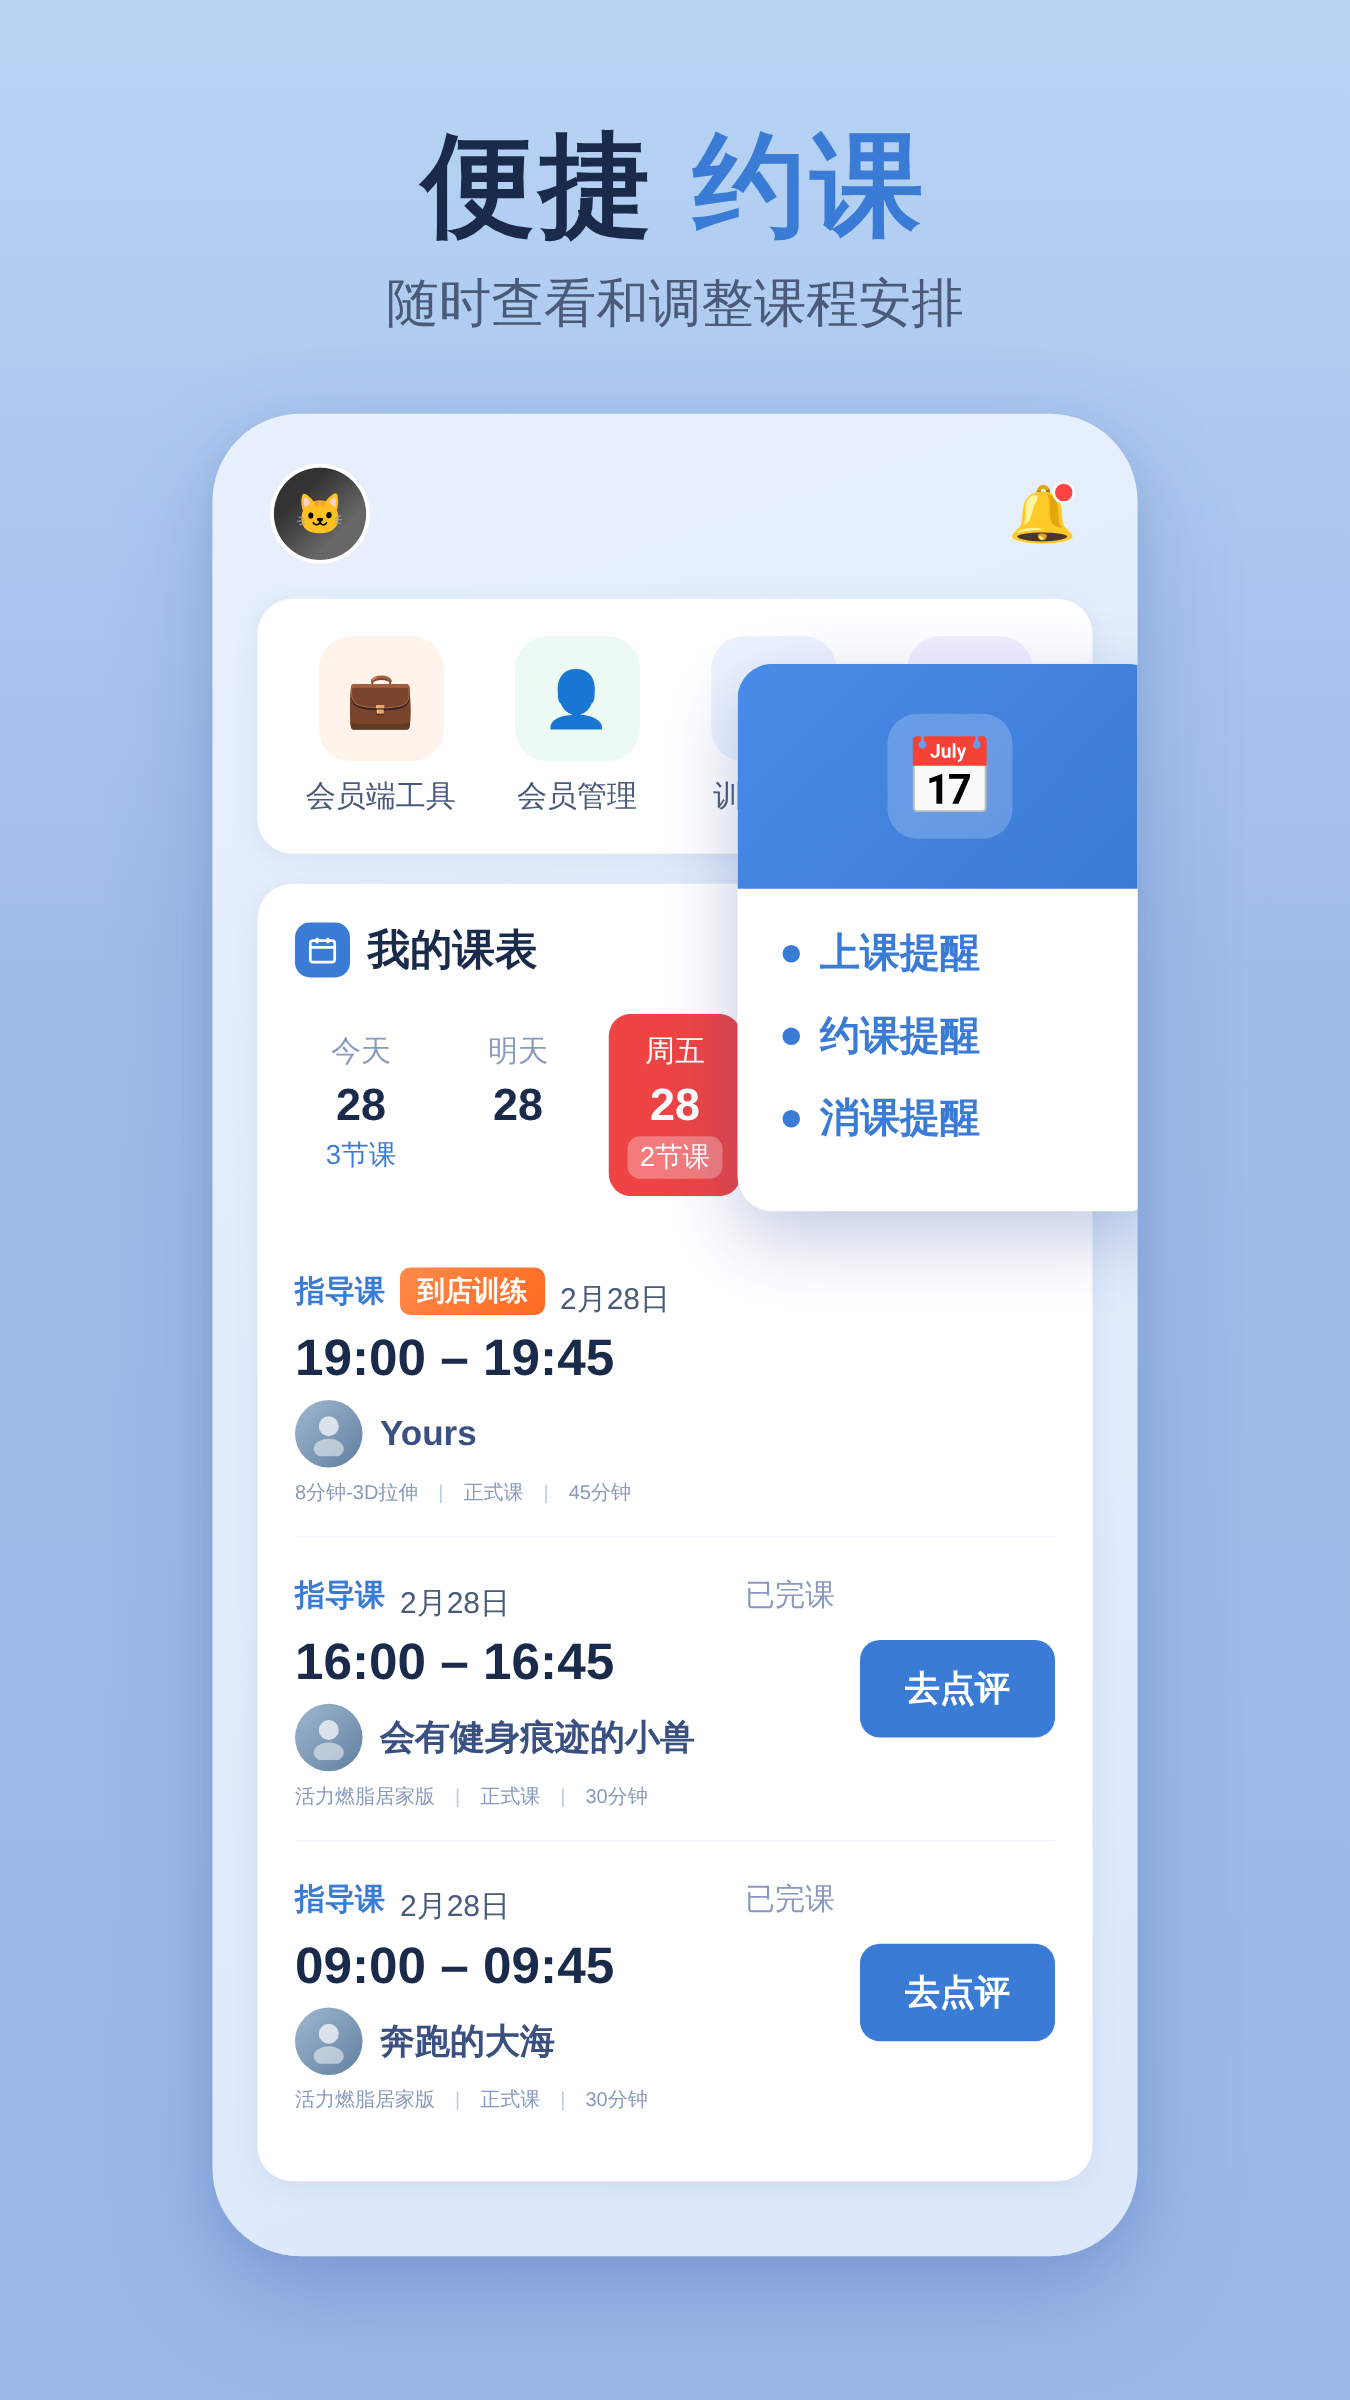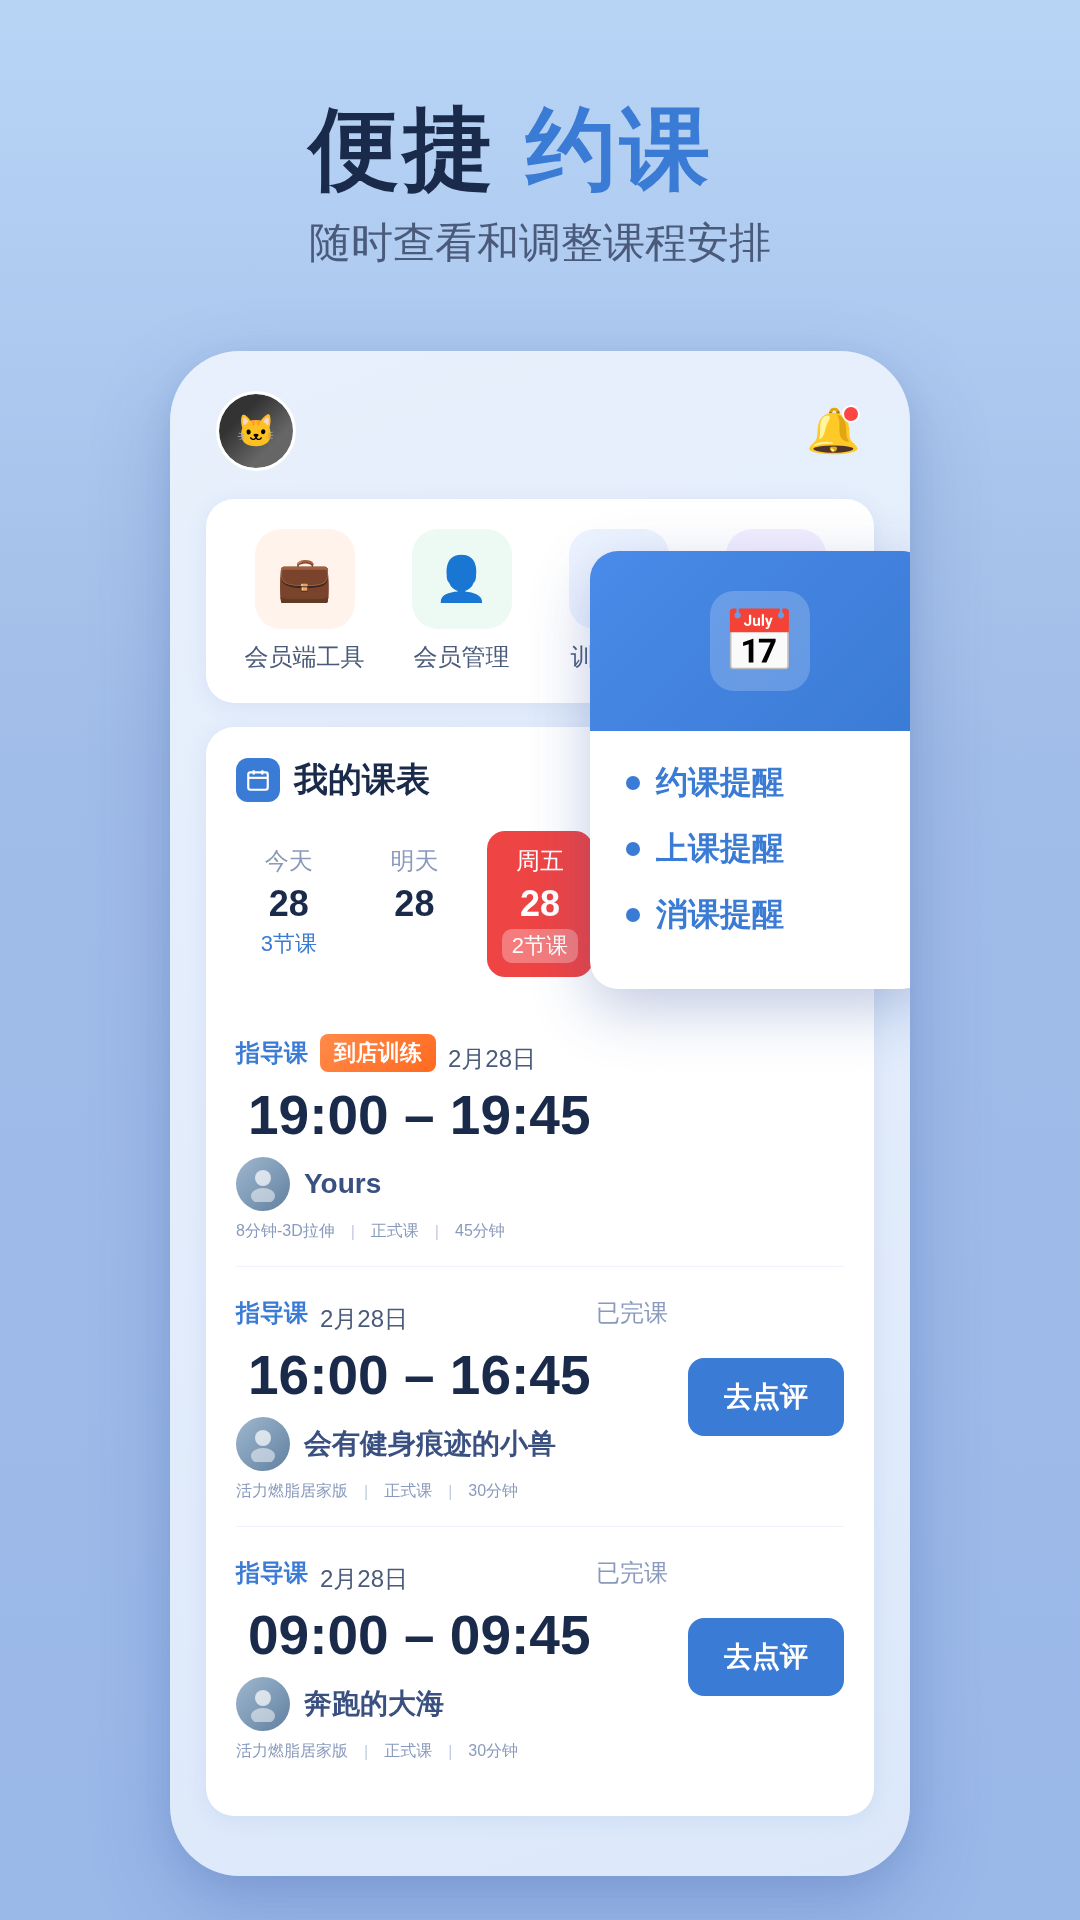--- a/index.html
+++ b/index.html
@@ -29,21 +29,21 @@
       z-index: 1;
       width: 100%;
       display: flex;
       flex-direction: column;
       align-items: center;
     }
 
     
     .header-title {
       margin-top: 100px;
-      margin-bottom: 20px;
+      text-align: center;
     }
 
     .header-main {
       font-size: 90px;
       font-weight: 900;
       line-height: 1.1;
       letter-spacing: 4px;
     }
 
     .title-black {
@@ -318,24 +318,24 @@
       margin-top: 12px;
     }
 
     .tag-completed {
       color: #8a9abc;
       font-size: 24px;
       font-family: Liberation Mono, monospace;
     }
 
     .course-time {
-      font-size: 55px;
+      font-size: 41px;
       font-weight: 700;
       color: #1a2a4a;
-      margin: 8px 12px;
+      margin: 8px 0;
     }
 
     .course-trainer-row {
       display: flex;
       align-items: center;
       gap: 14px;
       margin: 10px 0;
     }
 
     .trainer-avatar {
@@ -637,25 +637,25 @@
 
     <div class="notification-popup">
       <div class="notif-header">
         <div class="notif-calendar-icon">
           📅
         </div>
       </div>
       <div class="notif-body">
         <div class="notif-item">
           <div class="notif-dot"></div>
-          <span>约课提醒</span>
+          <span>上课提醒</span>
         </div>
         <div class="notif-item">
           <div class="notif-dot"></div>
-          <span>上课提醒</span>
+          <span>约课提醒</span>
         </div>
         <div class="notif-item">
           <div class="notif-dot"></div>
           <span>消课提醒</span>
         </div>
       </div>
     </div>
 
   </div>
 </div>

